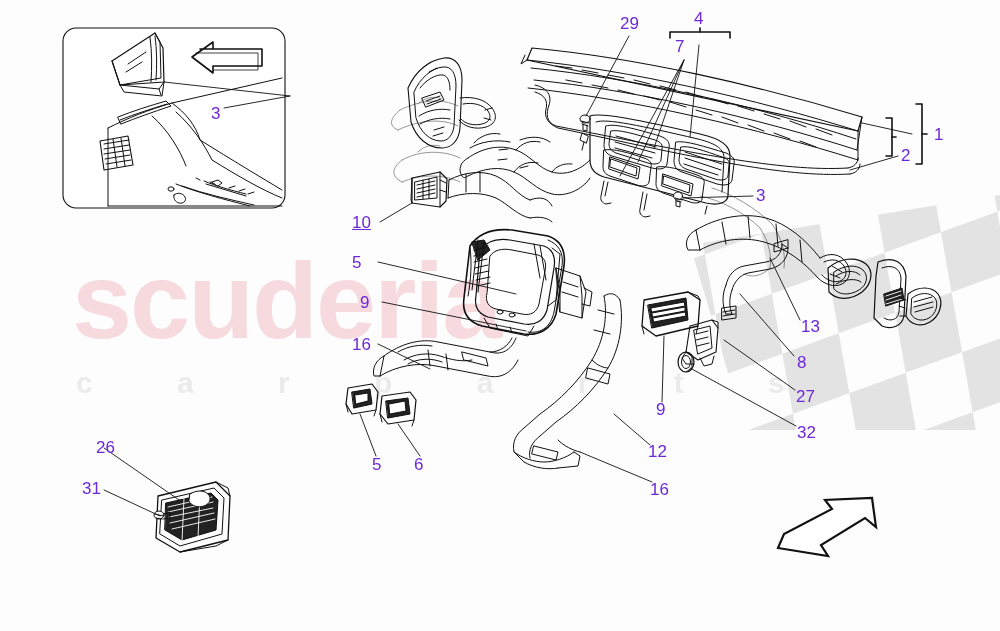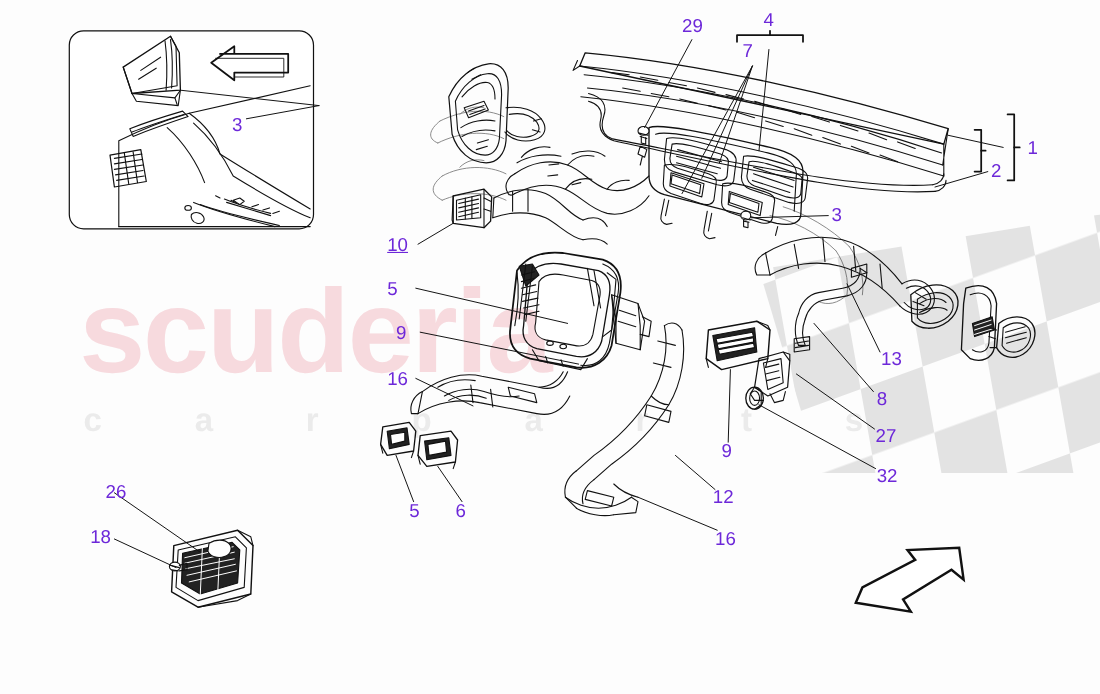--- a/index.html
+++ b/index.html
@@ -415,16 +415,16 @@
     <div class="lbl" style="left:372px;top:456px;">5</div>
     <div class="lbl" style="left:414px;top:456px;">6</div>
     <div class="lbl" style="left:656px;top:401px;">9</div>
     <div class="lbl" style="left:648px;top:443px;">12</div>
     <div class="lbl" style="left:650px;top:481px;">16</div>
     <div class="lbl" style="left:801px;top:318px;">13</div>
     <div class="lbl" style="left:797px;top:354px;">8</div>
     <div class="lbl" style="left:796px;top:388px;text-align:right;">27</div>
     <div class="lbl" style="left:797px;top:424px;">32</div>
     <div class="lbl" style="left:96px;top:439px;">26</div>
-    <div class="lbl" style="left:82px;top:480px;">18</div>
+    <div class="lbl" style="left:82px;top:480px;">31</div>
   </div>
 
 </div>
 
 </body></html>

